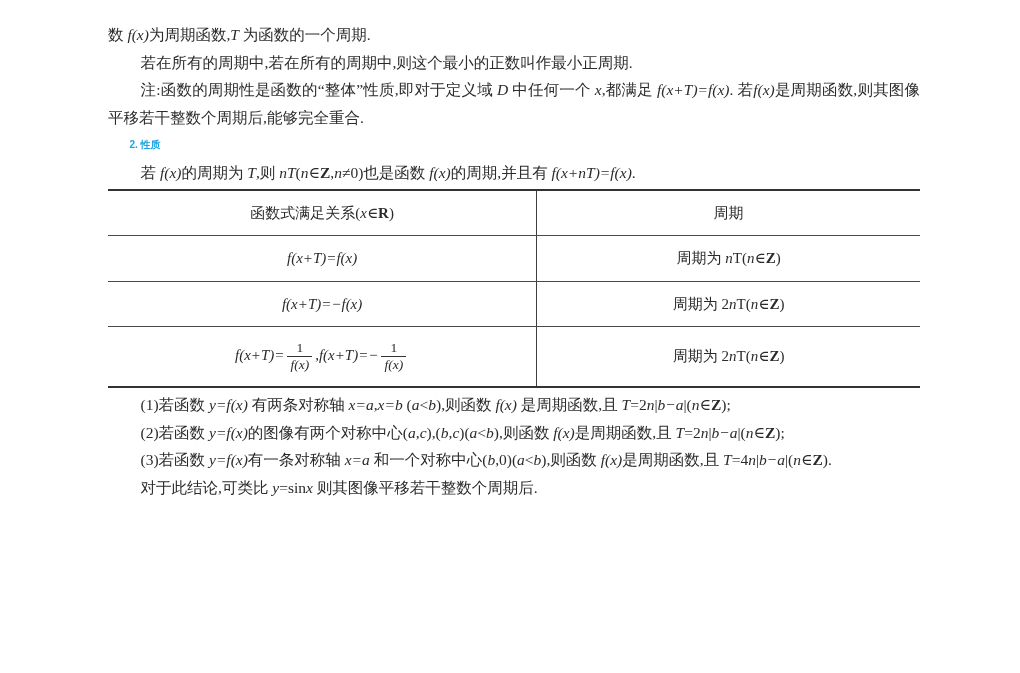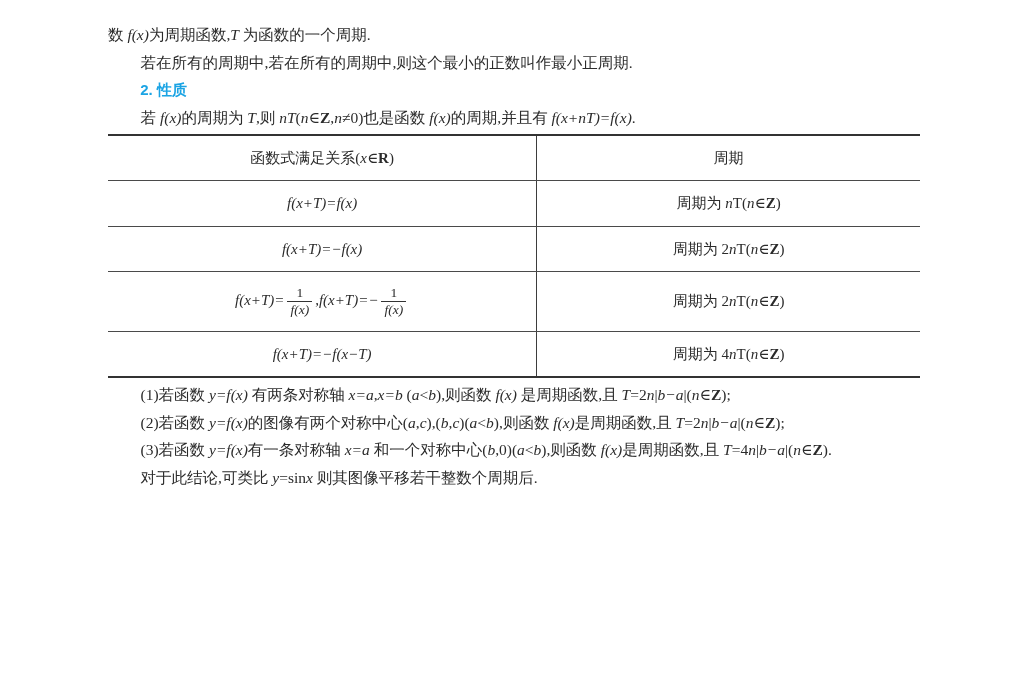--- a/index.html
+++ b/index.html
@@ -13,21 +13,21 @@
   .content{
     position:absolute;left:108px;top:5px;width:812px;
     font-size:15.5px;line-height:27.5px;text-align:justify;
   }
   .para{margin:0;}
   .ind{text-indent:2.1em;}
   .math{font-style:italic;}
   .bset{font-weight:bold;font-style:normal;}
   .heading{
     font-family:"Liberation Sans","DejaVu Sans",sans-serif;
-    font-weight:bold;color:var(--accent);font-size:15px;
+    font-weight:bold;color:var(--accent);font-size:10px;
     padding-left:2.15em;line-height:27.5px;margin:0;text-align:left;
   }
   table.rel{
     width:100%;border-collapse:collapse;margin:3px 0 3px 0;
     font-size:15px;line-height:1.35;text-align:center;
     border-top:2px solid #333;border-bottom:2px solid #333;
   }
   table.rel th, table.rel td{
     font-weight:normal;vertical-align:middle;text-align:center;
     border-bottom:1px solid var(--rule);padding:12px 8px;text-indent:0;
@@ -50,20 +50,21 @@
   .frac .den{display:block;border-top:1px solid #333;padding:0 3px;font-style:italic;}
 </style>
 </head>
 <body>
 
 <div class="page">
   <div class="content">
 
     <p class="para"><span>数 </span><span class="math">f(x)</span><span>为周期函数,</span><span class="math">T</span><span> 为函数的一个周期.</span></p>
     <p class="para ind"><span>若在所有的周期中,若在所有的周期中,则这个最小的正数叫作最小正周期.</span></p>
+    <p class="para ind"><span>注:函数的周期性是函数的“整体”性质,即对于定义域 </span><span class="math">D</span><span> 中任何一个 </span><span class="math">x</span><span>,都满足 </span><span class="math">f(x+T)=f(x)</span><span>. 若</span><span class="math">f(x)</span><span>是周期函数,则其图像平移若干整数个周期后,能够完全重合.</span></p>
 
     <h3 class="heading">2. 性质</h3>
     <p class="para ind"><span>若 </span><span class="math">f(x)</span><span>的周期为 </span><span class="math">T</span><span>,则 </span><span class="math">nT</span><span>(</span><span class="math">n</span><span>∈</span><span class="bset">Z</span><span>,</span><span class="math">n</span><span>≠0)也是函数 </span><span class="math">f(x)</span><span>的周期,并且有 </span><span class="math">f(x+nT)=f(x)</span><span>.</span></p>
 
 
     <table class="rel">
       <thead>
         <tr>
           <th><span>函数式满足关系(</span><span class="math">x</span><span>∈</span><span class="bset">R</span><span>)</span></th>
           <th><span>周期</span></th>
@@ -75,24 +76,20 @@
             <td><span>周期为 </span><span class="math">n</span><span>T(</span><span class="math">n</span><span>∈</span><span class="bset">Z</span><span>)</span></td>
           </tr>
           <tr>
             <td><span class="math">f(x+T)=−f(x)</span></td>
             <td><span>周期为 2</span><span class="math">n</span><span>T(</span><span class="math">n</span><span>∈</span><span class="bset">Z</span><span>)</span></td>
           </tr>
           <tr>
             <td><span class="math">f(x+T)=</span><span class="frac"><span class="num">1</span><span class="den math">f(x)</span></span><span>,</span><span class="math">f(x+T)=−</span><span class="frac"><span class="num">1</span><span class="den math">f(x)</span></span></td>
             <td><span>周期为 2</span><span class="math">n</span><span>T(</span><span class="math">n</span><span>∈</span><span class="bset">Z</span><span>)</span></td>
           </tr>
-          <tr>
-            <td><span class="math">f(x+T)=−f(x−T)</span></td>
-            <td><span>周期为 4</span><span class="math">n</span><span>T(</span><span class="math">n</span><span>∈</span><span class="bset">Z</span><span>)</span></td>
-          </tr>
         </tbody>
     </table>
 
     <p class="para ind"><span>(1)若函数 </span><span class="math">y=f(x)</span><span> 有两条对称轴 </span><span class="math">x=a</span><span>,</span><span class="math">x=b</span><span> (</span><span class="math">a</span><span>&lt;</span><span class="math">b</span><span>),则函数 </span><span class="math">f(x)</span><span> 是周期函数,且 </span><span class="math">T</span><span>=2</span><span class="math">n</span><span>|</span><span class="math">b−a</span><span>|(</span><span class="math">n</span><span>∈</span><span class="bset">Z</span><span>);</span></p>
     <p class="para ind"><span>(2)若函数 </span><span class="math">y=f(x)</span><span>的图像有两个对称中心(</span><span class="math">a</span><span>,</span><span class="math">c</span><span>),(</span><span class="math">b</span><span>,</span><span class="math">c</span><span>)(</span><span class="math">a</span><span>&lt;</span><span class="math">b</span><span>),则函数 </span><span class="math">f(x)</span><span>是周期函数,且 </span><span class="math">T</span><span>=2</span><span class="math">n</span><span>|</span><span class="math">b−a</span><span>|(</span><span class="math">n</span><span>∈</span><span class="bset">Z</span><span>);</span></p>
     <p class="para ind"><span>(3)若函数 </span><span class="math">y=f(x)</span><span>有一条对称轴 </span><span class="math">x=a</span><span> 和一个对称中心(</span><span class="math">b</span><span>,0)(</span><span class="math">a</span><span>&lt;</span><span class="math">b</span><span>),则函数 </span><span class="math">f(x)</span><span>是周期函数,且 </span><span class="math">T</span><span>=4</span><span class="math">n</span><span>|</span><span class="math">b−a</span><span>|(</span><span class="math">n</span><span>∈</span><span class="bset">Z</span><span>).</span></p>
     <p class="para ind"><span>对于此结论,可类比 </span><span class="math">y</span><span>=sin</span><span class="math">x</span><span> 则其图像平移若干整数个周期后.</span></p>
 
   </div>
 </div>

